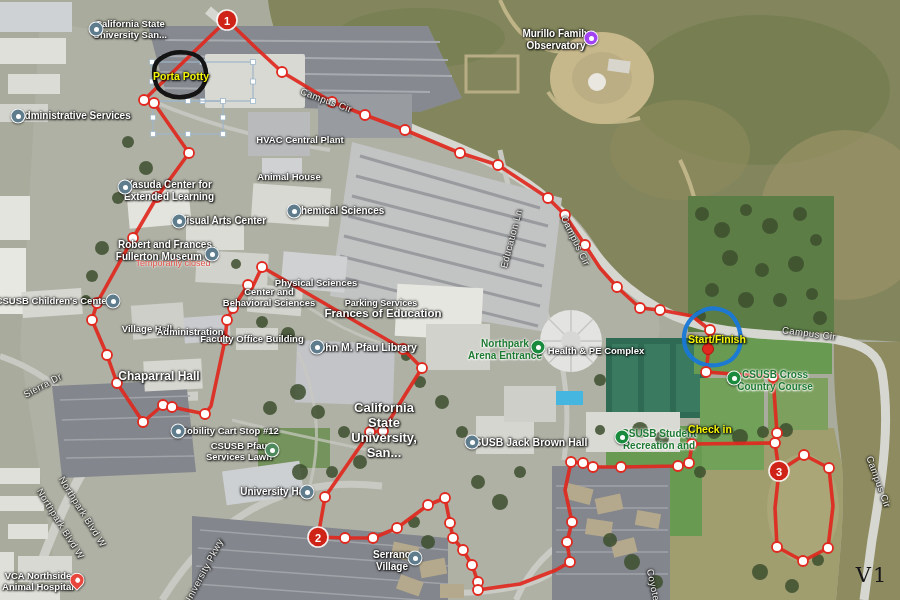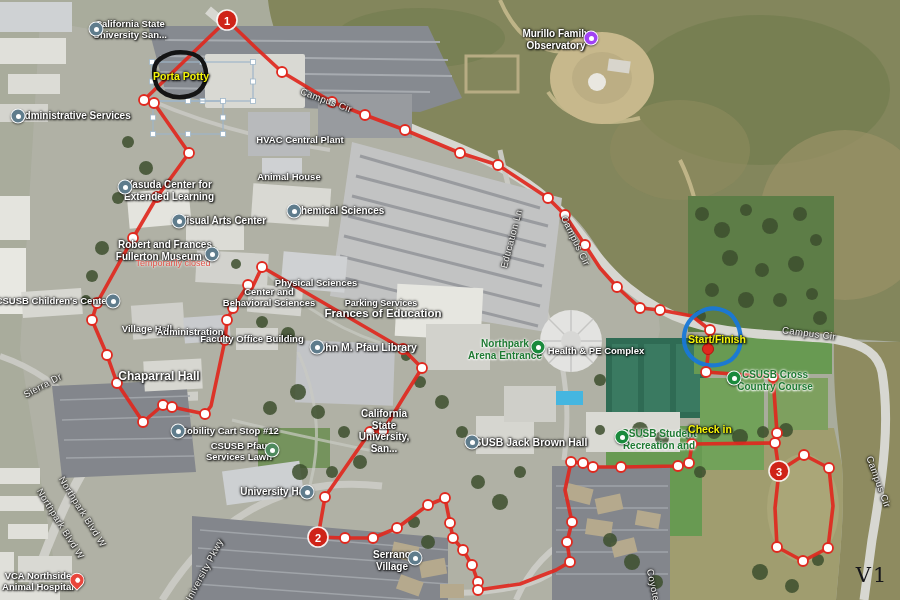--- a/index.html
+++ b/index.html
@@ -346,21 +346,21 @@
       </div>
       <div class="lbl bldg" style="left: 381px; top: 303px; transform: translate(-50%, -50%); font-size: 9px;">
         <div>Parking Services</div>
       </div>
       <div class="lbl bldg" style="left: 383px; top: 314px; transform: translate(-50%, -50%); font-size: 11.5px;">
         <div>Frances of Education</div>
       </div>
       <div class="lbl poi" style="left: 365px; top: 347px; transform: translate(-50%, -50%); font-size: 10.5px;">
         <div>John M. Pfau Library</div>
       </div>
-      <div class="lbl bldg" style="left: 384px; top: 431px; transform: translate(-50%, -50%); font-size: 10px;">
+      <div class="lbl bldg" style="left: 384px; top: 431px; transform: translate(-50%, -50%); font-size: 13px;">
         <div>California</div>
         <div>State</div>
         <div>University,</div>
         <div>San...</div>
       </div>
       <div class="lbl poi" style="left: 527px; top: 442px; transform: translate(-50%, -50%); font-size: 10.5px;">
         <div>CSUSB Jack Brown Hall</div>
       </div>
       <div class="lbl poi" style="left: 339px; top: 211px; transform: translate(-50%, -50%);">
         <div>Chemical Sciences</div>

